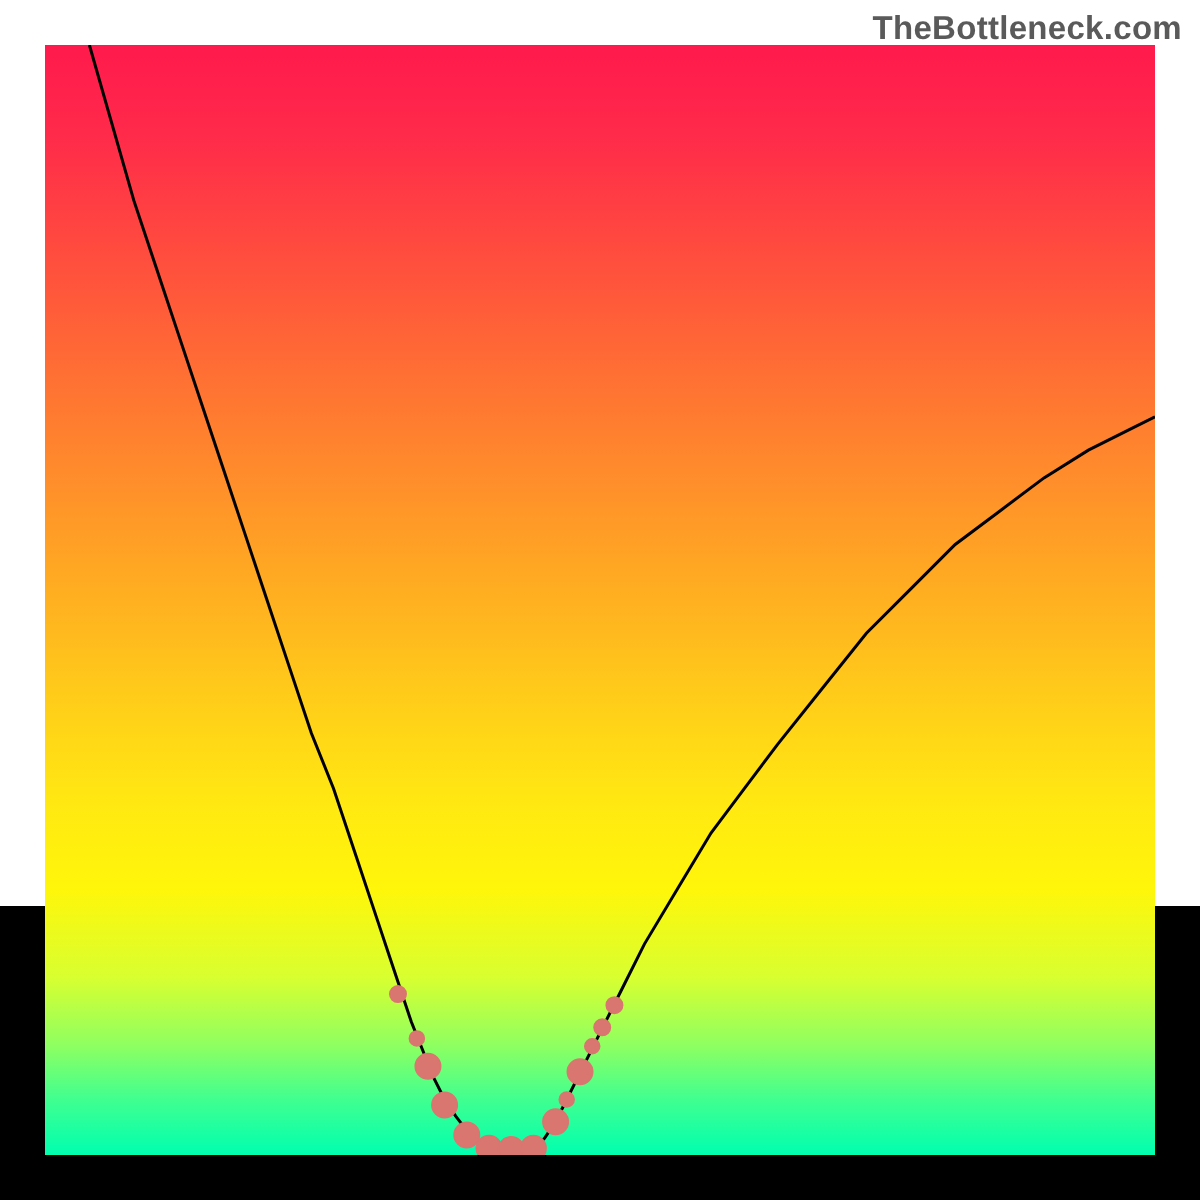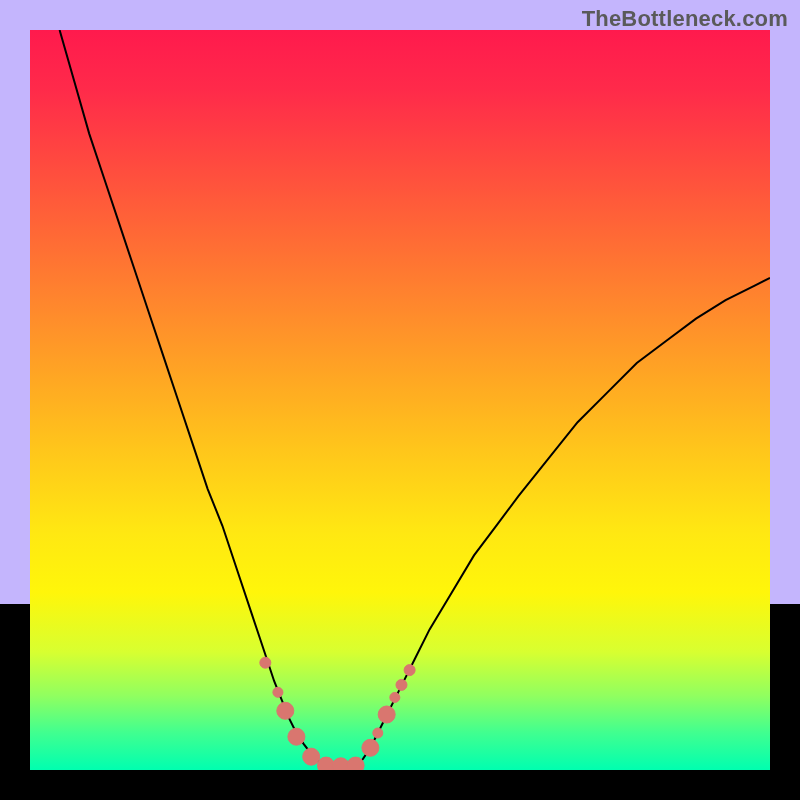--- a/index.html
+++ b/index.html
@@ -1,21 +1,21 @@
 <!DOCTYPE html>
 <html><head>
 <meta charset="utf-8">
 <style>
   * { margin: 0; padding: 0; box-sizing: border-box; }
   html, body { width: 800px; height: 800px; overflow: hidden; background: #000; }
   .frame {
     position: relative;
     width: 800px;
     height: 604px;
-    background: #c4b5fd;
+    background: #ffffff;
   }
   .plot-area {
     position: absolute;
     left: 30px;
     top: 30px;
     width: 740px;
     height: 740px;
     background: linear-gradient(to bottom,
       #ff1a4d 0%,
       #ff2a4a 8%,

